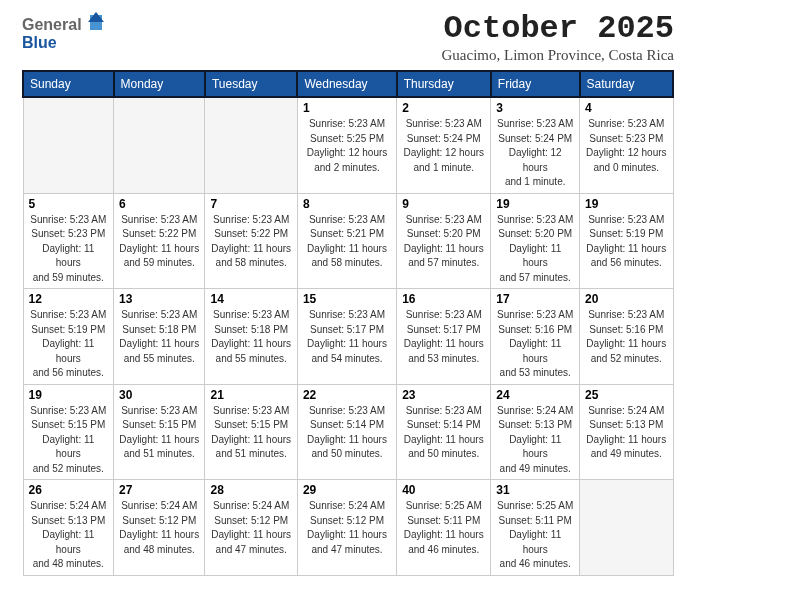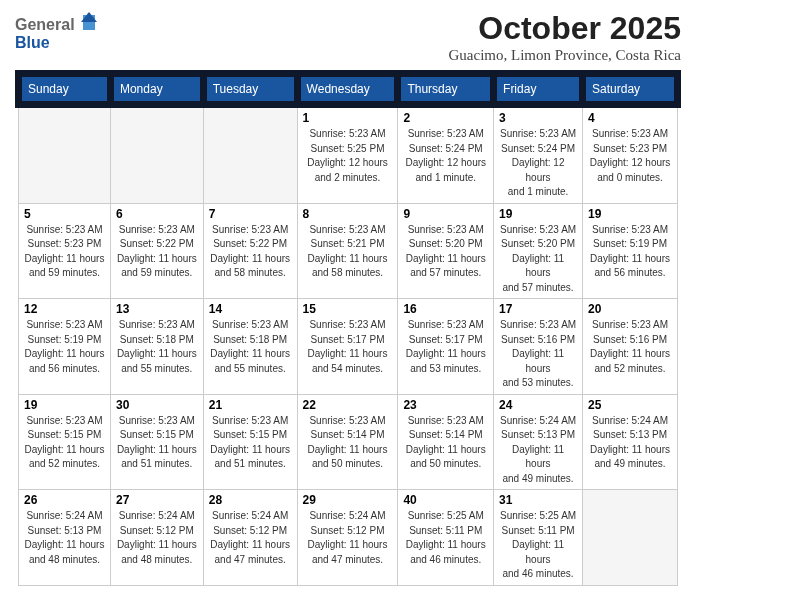--- a/index.html
+++ b/index.html
@@ -1,24 +1,24 @@
 <!DOCTYPE html>
 <html><head>
   <meta charset="utf-8">
   <style>
     * { box-sizing: border-box; margin: 0; padding: 0; }
     body { font-family: Arial, sans-serif; background: #fff; width: 792px; height: 612px; overflow: hidden; }
-    .page { width: 696px; min-height: 612px; padding: 10px 15px; }
+    .page { width: 696px; min-height: 612px; padding: 10px 22px; }
     .header { display: flex; justify-content: space-between; align-items: flex-start; margin-bottom: 6px; }
     .logo { display: flex; align-items: center; }
     .title-block { text-align: right; }
-    .month-title { font-size: 32px; font-weight: bold; color: #222; }
+    .month-title { font-size: 32px; font-weight: bold; color: #222; font-family: Liberation Mono, monospace; }
     .location { font-size: 15px; color: #444; font-family: Liberation Serif, serif; }
     .calendar { width: 100%; border-collapse: collapse; font-size: 10.5px; }
-    .calendar th { background: #1a56a0; color: #fff; text-align: left; padding: 5px 6px; font-size: 12px; font-weight: normal; border: 7px solid #0f172a; }
+    .calendar th { background: #1a56a0; color: #fff; text-align: left; padding: 5px 6px; font-size: 12px; font-weight: normal; border: 2px solid #0f172a; }
     .calendar td { border: 1px solid #ccc; vertical-align: top; padding: 3px 5px; width: 113px; min-height: 75px; height: 80px; background: #fff; }
     .calendar td.empty { background: #f5f5f5; }
     .day-num { font-weight: bold; font-size: 12px; margin-bottom: 2px; }
     .day-info { color: #333; line-height: 1.45; font-size: 10px; text-align: center; }
     .week-row td { }
   </style>
 </head>
 <body>
 
 <div class="page">

